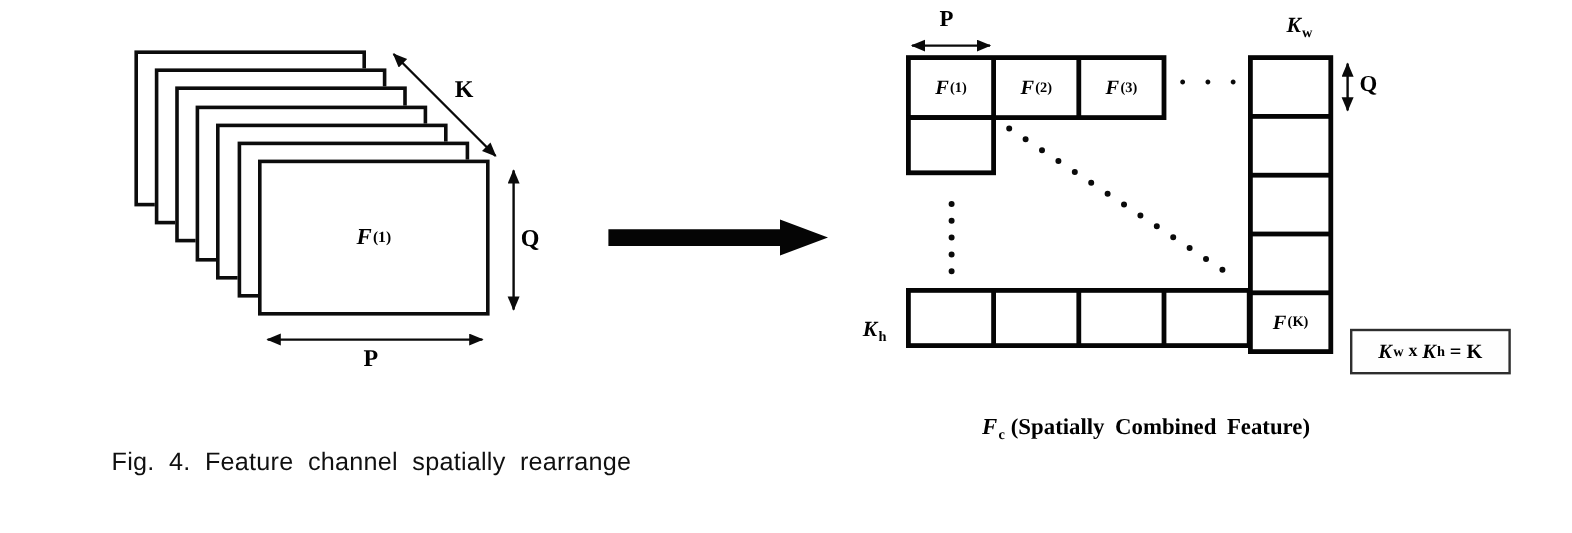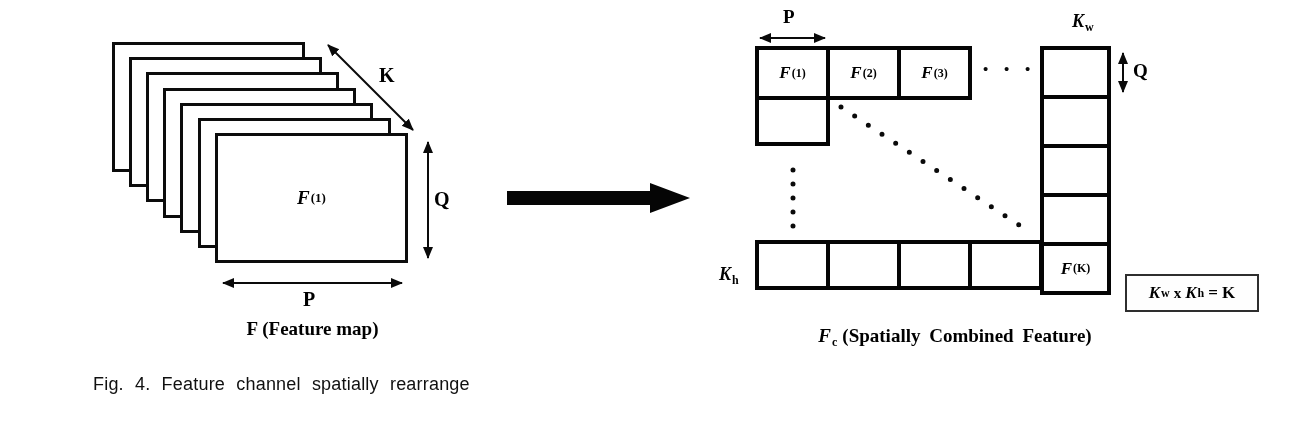--- a/index.html
+++ b/index.html
@@ -37,21 +37,21 @@
     display:flex;align-items:center;justify-content:center;
     font-family:"Liberation Serif",serif;font-size:17px;font-weight:bold;
   }
   .eq-box .kvar{font-style:italic;}
   .eq-box .mid{margin:0 4px;font-size:15px;}
   .eq-box .tail{margin-left:4px;}
   
   .fc-caption{font-family:"Liberation Serif",serif;font-weight:bold;font-size:19px;text-align:center;}
   .fc-caption .rest{margin-left:5px;word-spacing:4px;}
   #fig-caption{
-    font-family:"Liberation Sans",sans-serif;font-size:18px;color:#101010;
+    font-family:"Liberation Sans",sans-serif;font-size:21px;color:#101010;
     word-spacing:6px;letter-spacing:0.2px;
   }
   svg{position:absolute;left:0;top:0;pointer-events:none;}
 </style>
 </head>
 <body>
 
 <div id="canvas">
 
   <div>
@@ -65,21 +65,20 @@
       <div class="front-label">
         <span class="fvar">F</span>
           <span class="sup">(1)</span>
       </div>
     </div>
   </div>
 
   <div class="abs dim-label" style="left:379px;top:64px;">K</div>
   <div class="abs dim-label" style="left:434px;top:188px;">Q</div>
   <div class="abs dim-label" style="left:303px;top:288px;">P</div>
-  <div class="abs serif-caption" style="left:215px;top:318px;width:195px;">F (Feature map)</div>
 
   <div class="abs dim-label" style="left:783px;top:6px;font-size:19px;">P</div>
 
   <div class="abs dim-label" style="left:1072px;top:11px;font-size:18px;">
     <span class="fvar" style="font-size:18px;">K</span><span class="sub">w</span>
   </div>
 
   <div class="abs dim-label" style="left:1133px;top:60px;font-size:19px;">Q</div>
 
   <div class="abs dim-label" style="left:719px;top:264px;font-size:18px;">
@@ -127,21 +126,21 @@
 
   <div class="eq-box" style="left:1125px;top:274px;width:130px;height:34px;">
     <span class="kvar">K</span>
       <span class="sub">w</span>
       <span class="mid">x</span>
       <span class="kvar">K</span>
       <span class="sub">h</span>
       <span class="tail">= K</span>
   </div>
 
-  <div class="abs fc-caption" style="left:760px;top:325px;width:390px;">
+  <div class="abs fc-caption" style="left:760px;top:346px;width:390px;">
     <span class="fvar" style="font-size:19px;">F</span><span class="sub">c</span><span class="rest">(Spatially Combined Feature)</span>
   </div>
 
   <div class="abs" id="fig-caption" style="left:93px;top:374px;">Fig. 4. Feature channel spatially rearrange</div>
 
   <svg width="1310" height="444" viewBox="0 0 1310 444">
     <defs>
       <marker id="ah" markerUnits="userSpaceOnUse" markerWidth="13" markerHeight="11" refX="11" refY="5" orient="auto">
         <path d="M0,0 L12,5 L0,10 Z" fill="#0a0a0a"></path>
       </marker>

